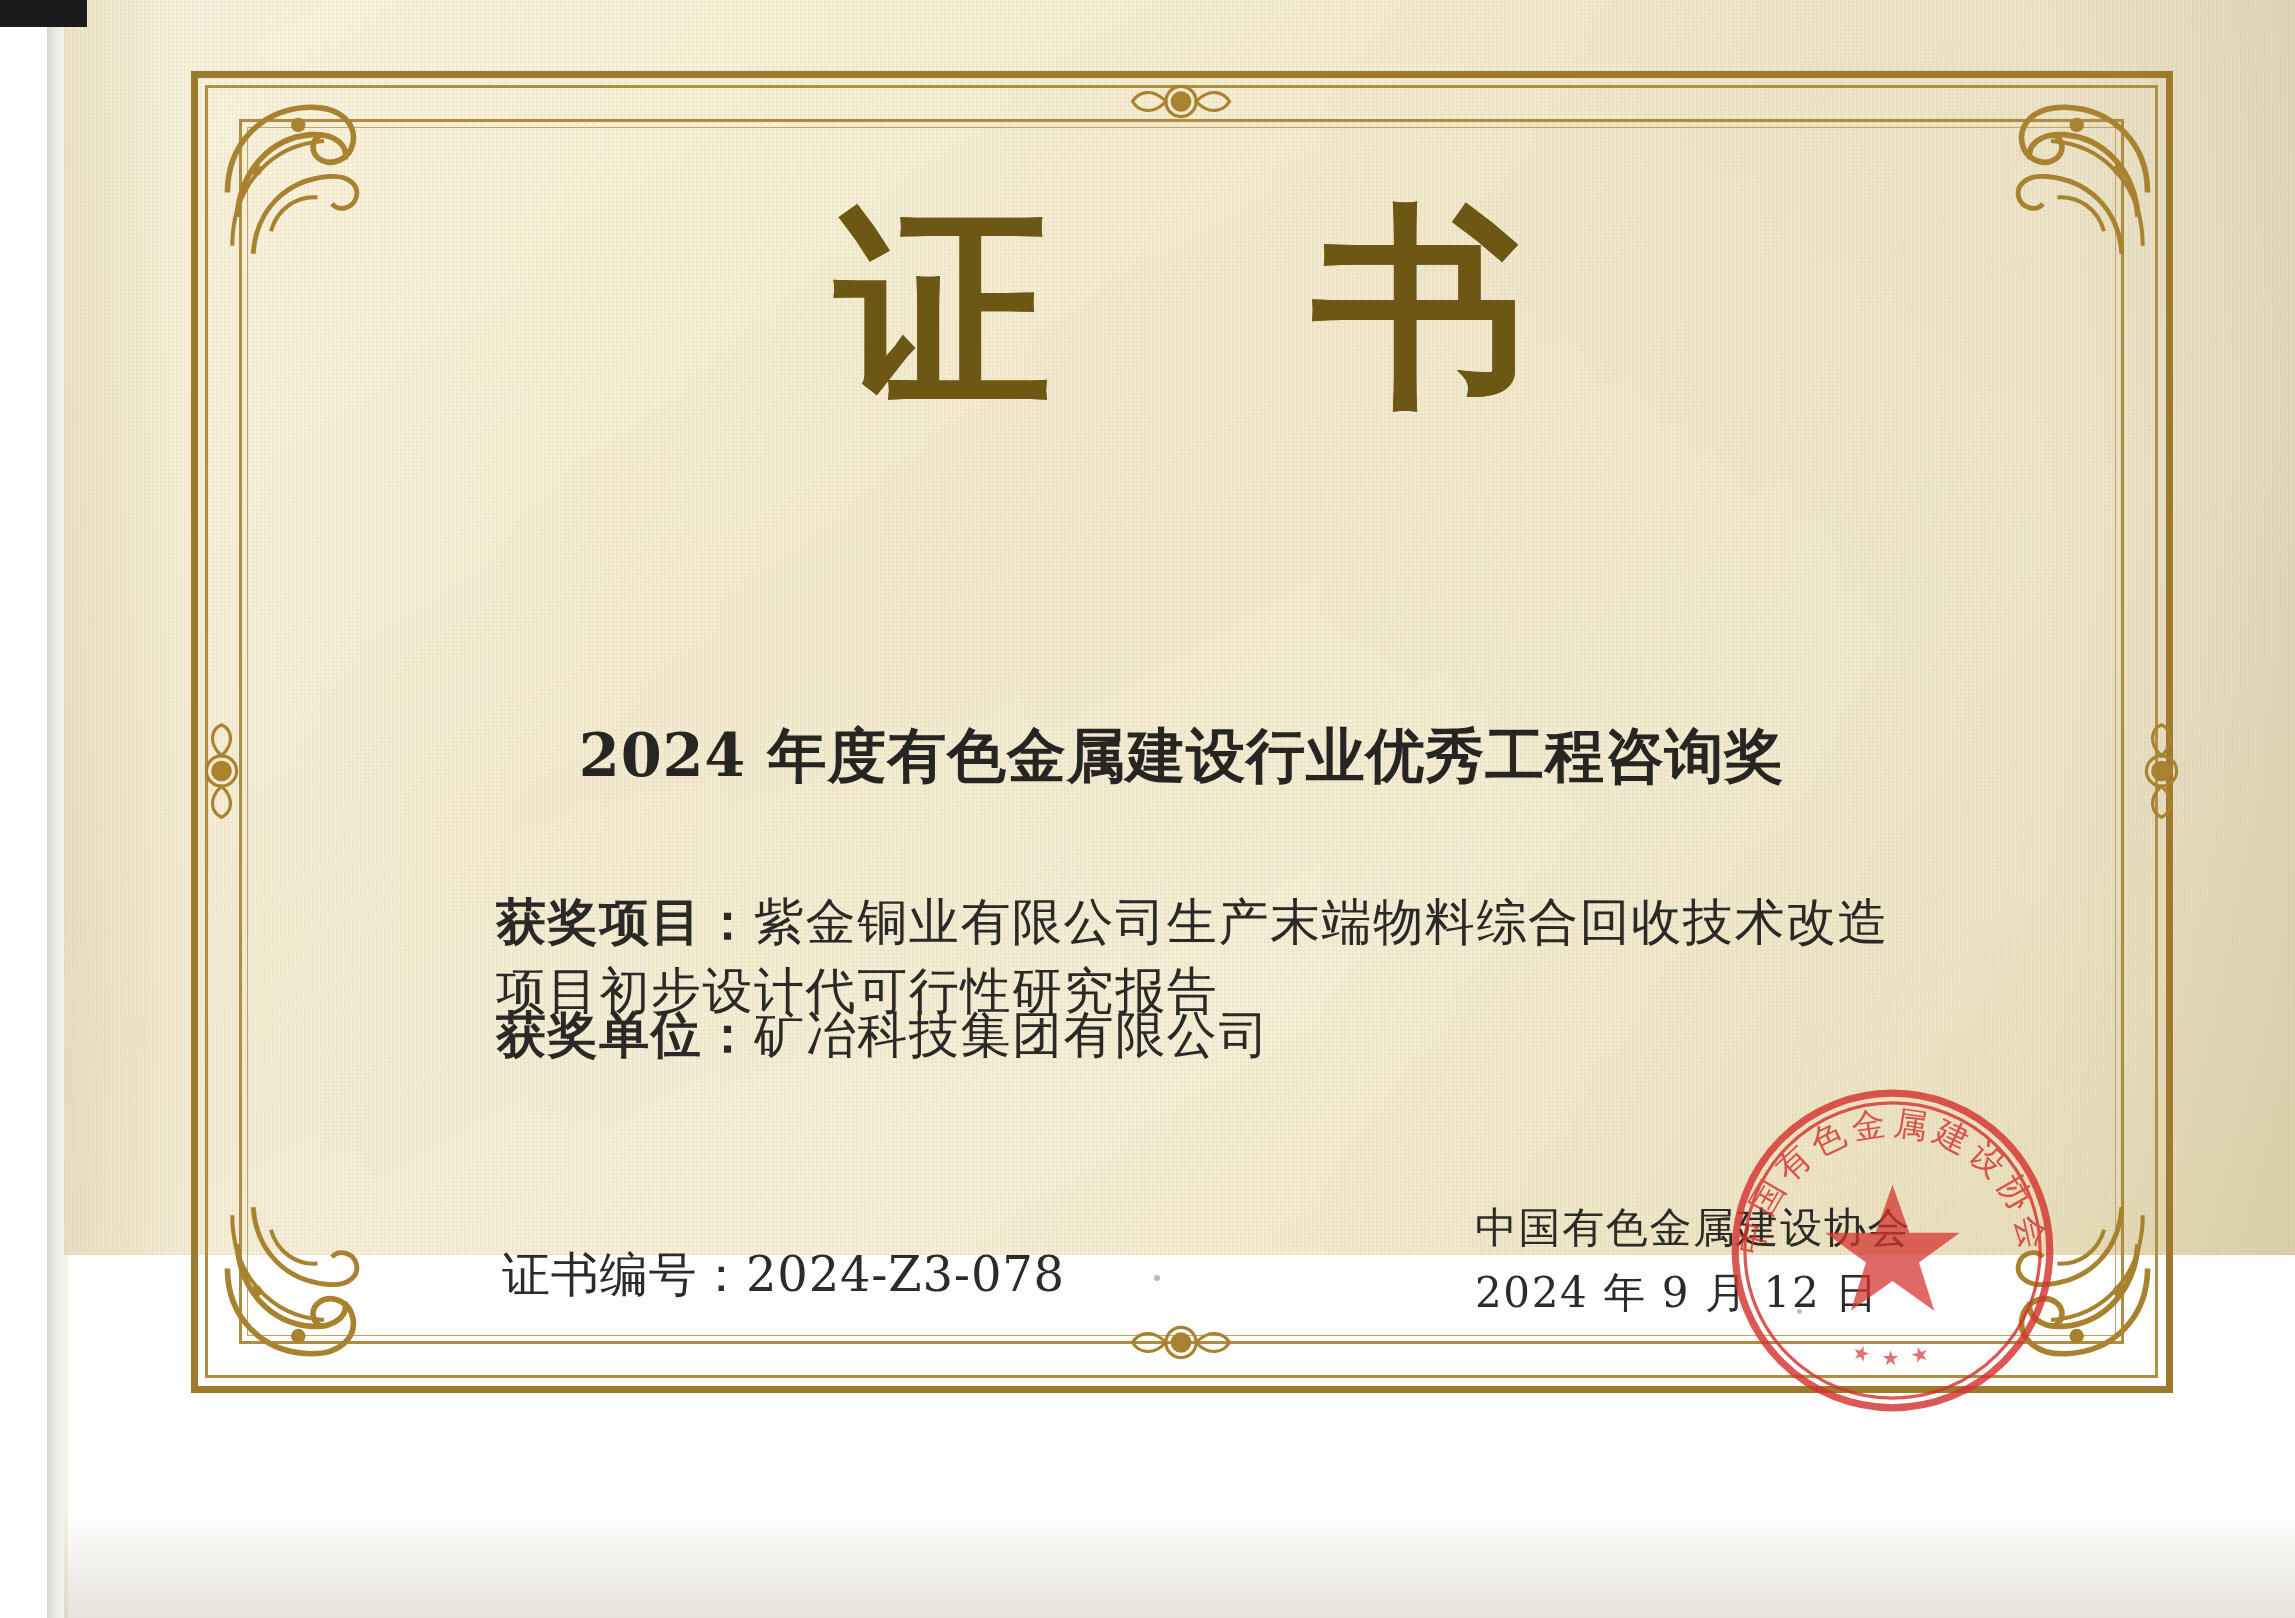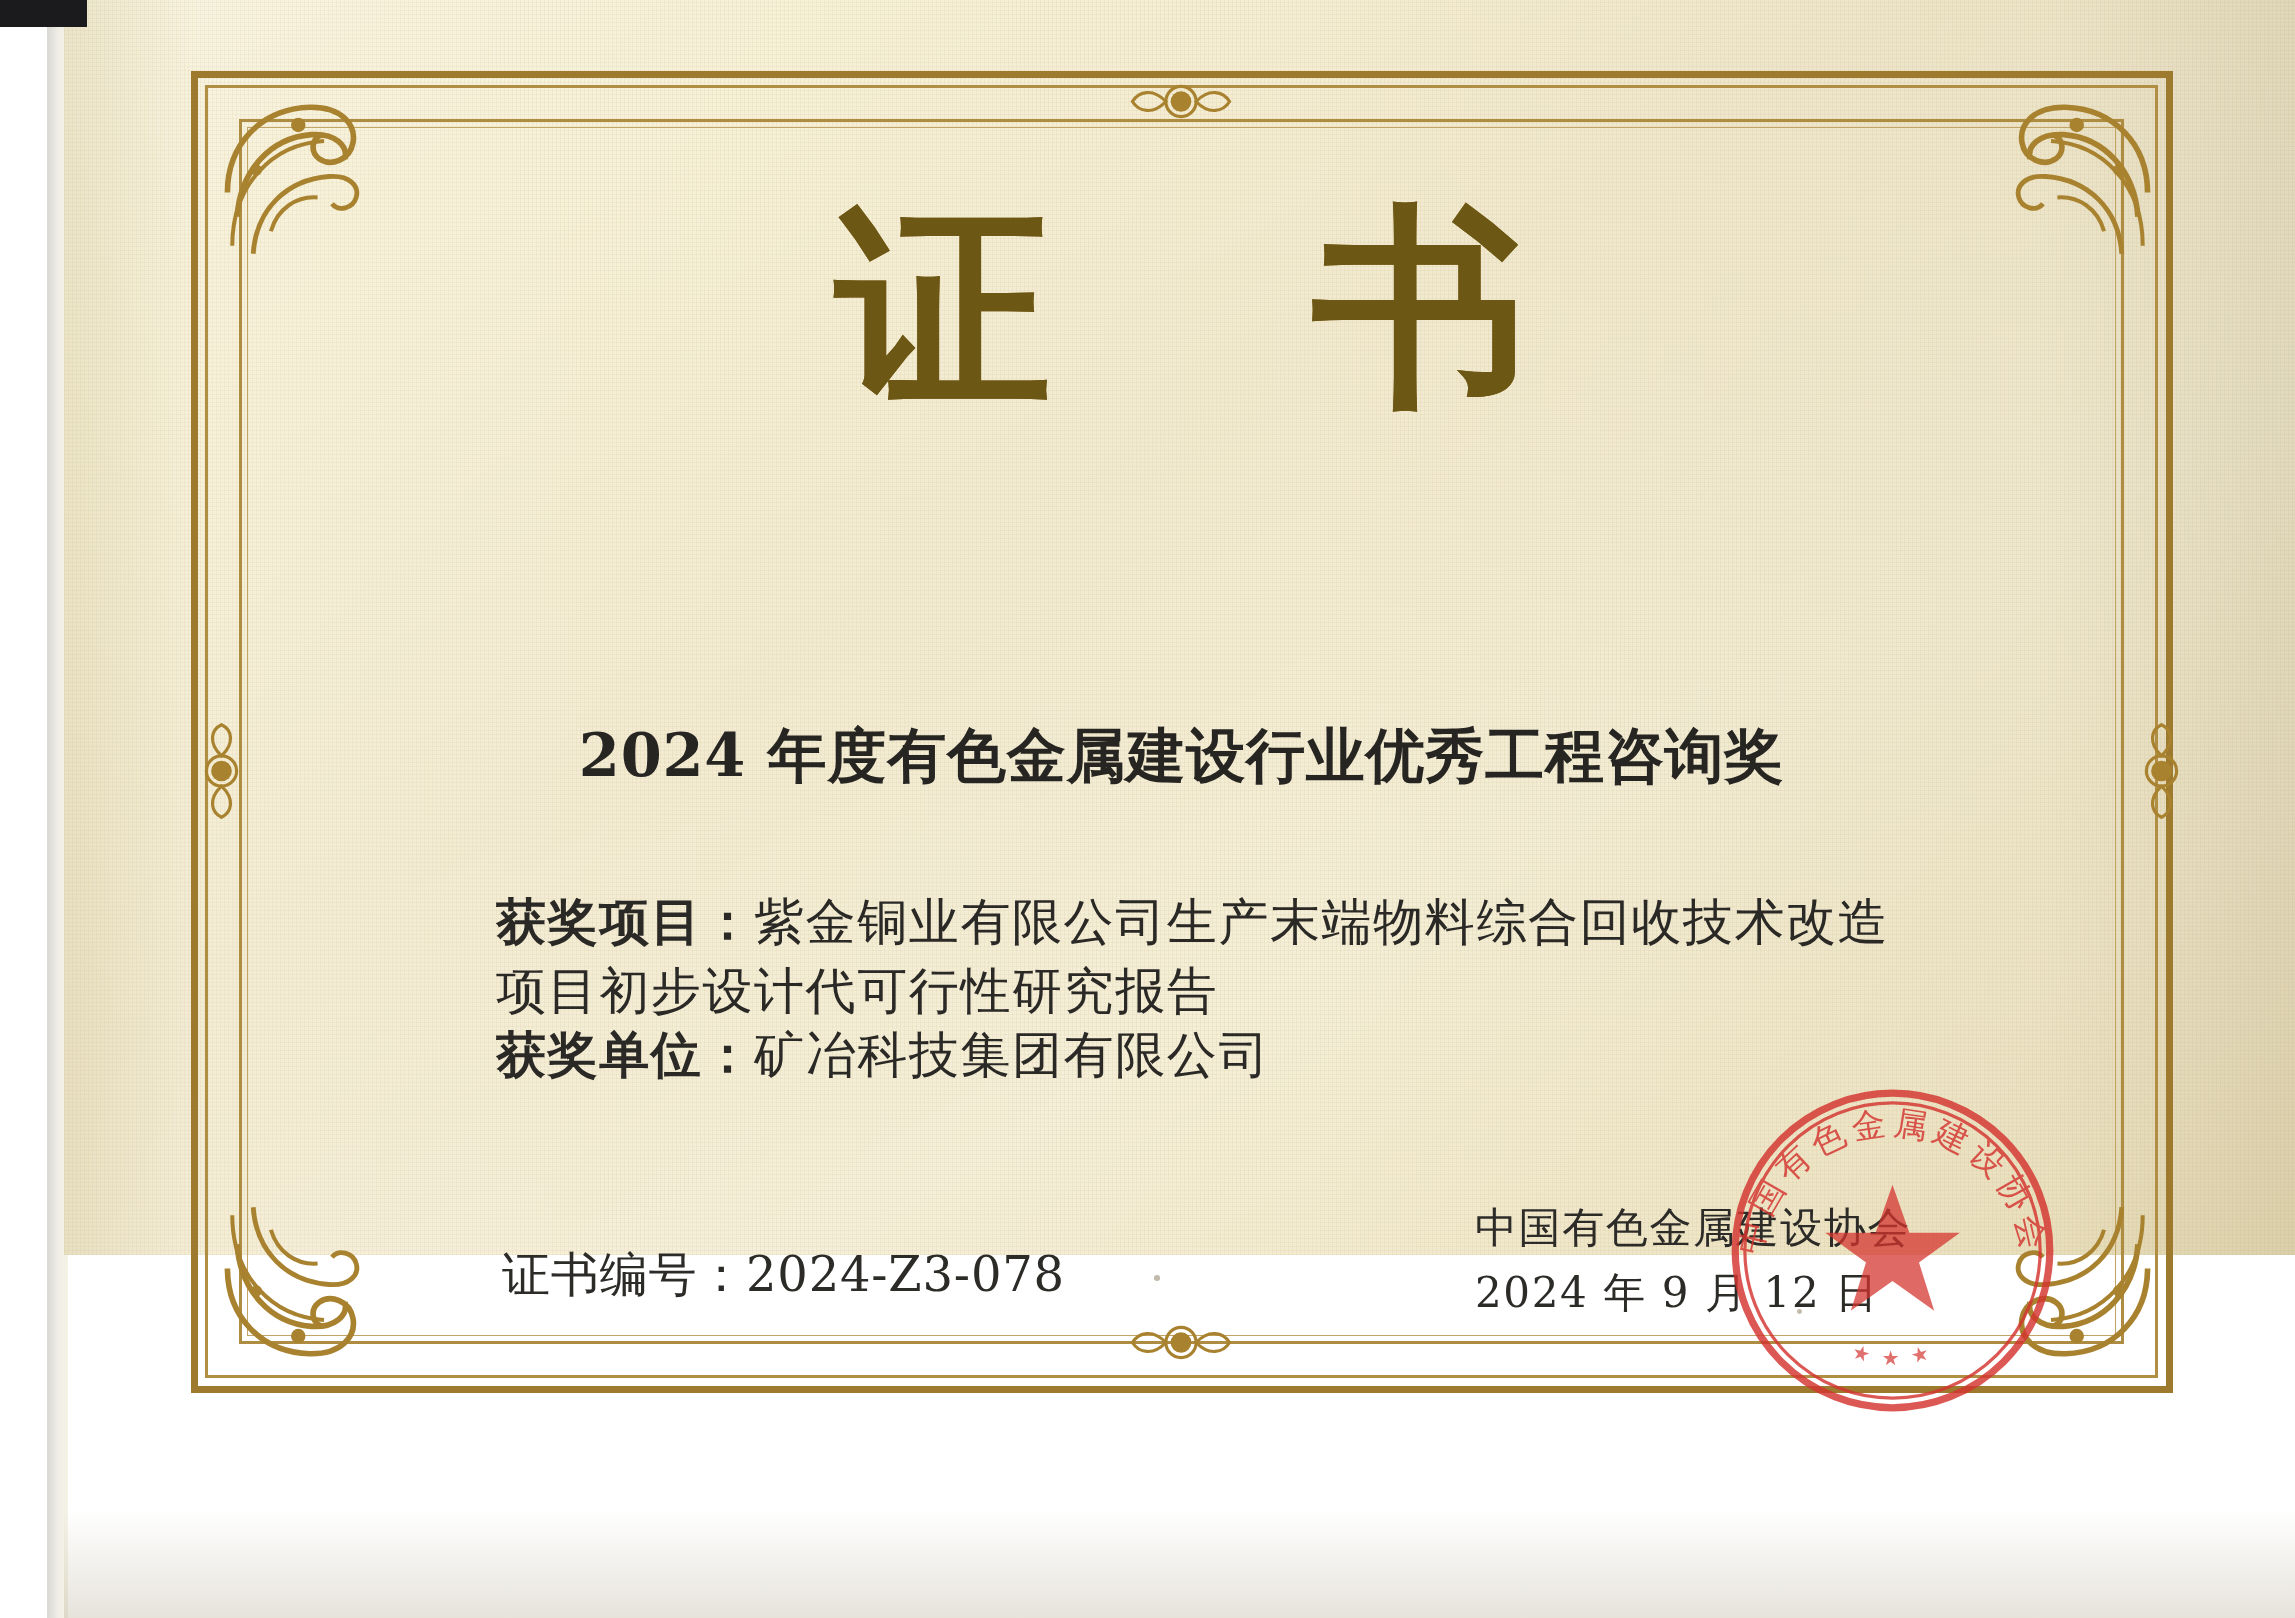--- a/index.html
+++ b/index.html
@@ -211,21 +211,20 @@
   }
   #row-project .field-value { }
   #project-line2 {
     display: block;
     margin-left: 0px;
   }
 
   #row-unit {
     left: 249px;
     top: 875px;
-    margin-top: 20px;
   }
   #row-grade {
     left: 249px;
     top: 988px;
   }
 
   #cert-no {
     position: absolute;
     left: 255px;
     top: 1116px;

